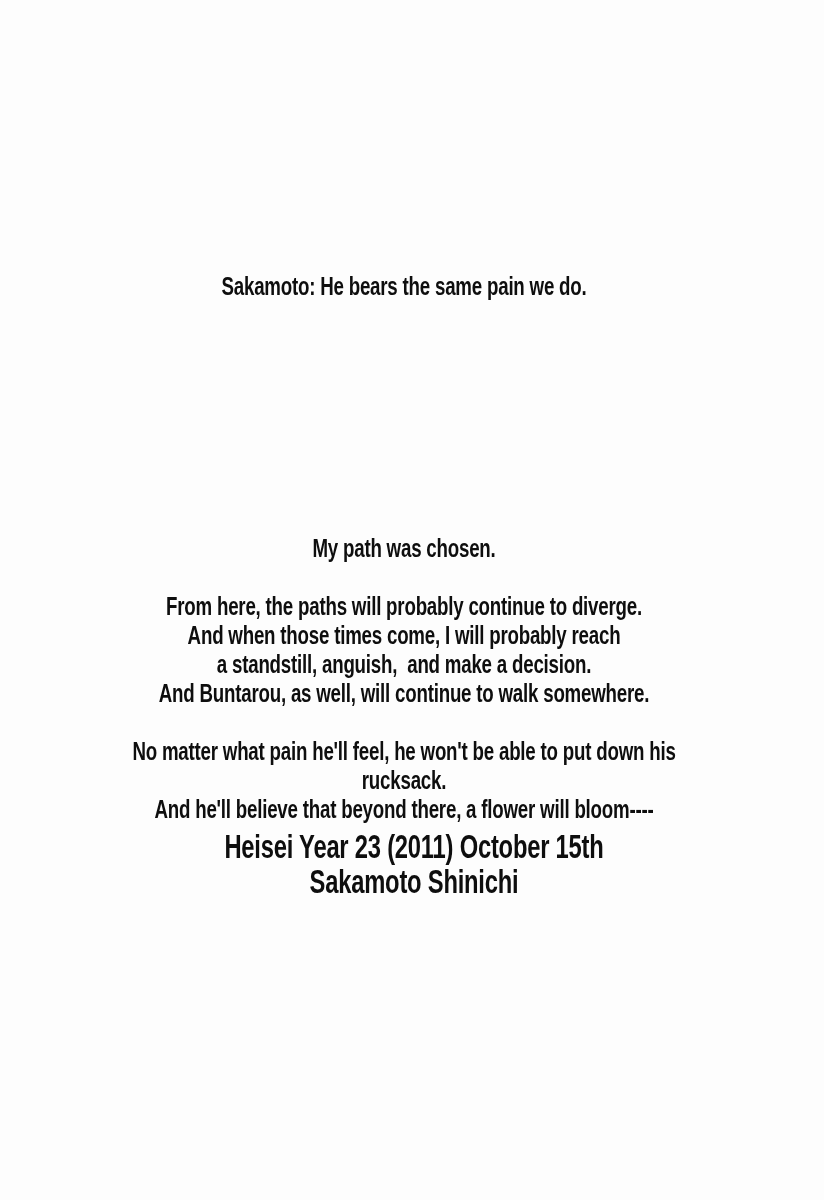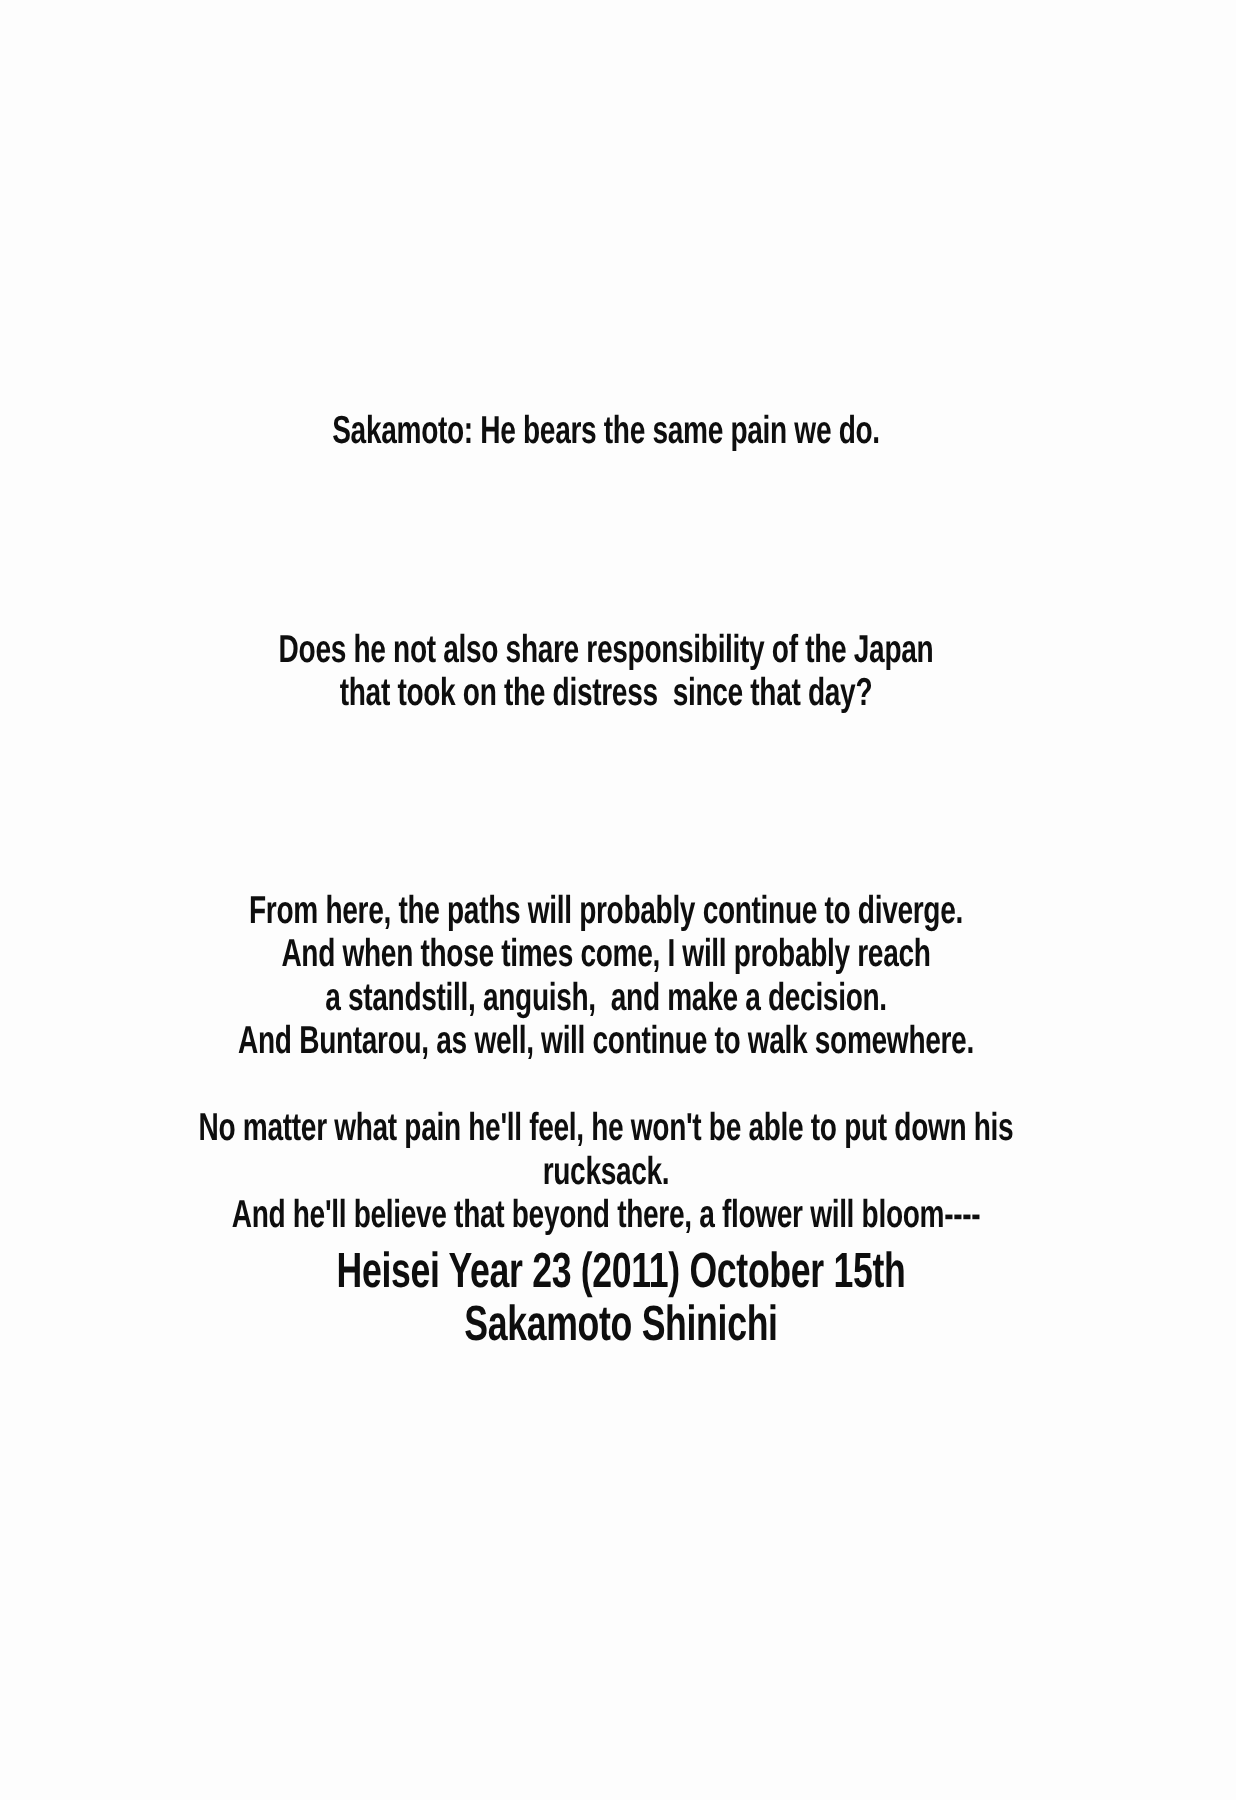--- a/index.html
+++ b/index.html
@@ -50,25 +50,24 @@
 </head>
 <body>
 
 <div class="page">
 
   <section class="stanza" id="stanza-1">
     <div class="line">Sakamoto: He bears the same pain we do.</div>
   </section>
 
 
-  <section class="stanza" id="stanza-3">
-    <div class="line">Does he not also share responsibility of the Japan</div>
-    <div class="line">that took on the distress  since that day?</div>
+
+  <section class="stanza" id="stanza-4">
+    <div class="line">My path was chosen.</div>
   </section>
-
 
   <section class="stanza" id="stanza-6">
     <div class="line">No matter what pain he'll feel, he won't be able to put down his rucksack.</div>
     <div class="line">And he'll believe that beyond there, a flower will bloom----</div>
   </section>
 
   <section class="stanza" id="stanza-5">
     <div class="line">From here, the paths will probably continue to diverge.</div>
     <div class="line">And when those times come, I will probably reach</div>
     <div class="line">a standstill, anguish,  and make a decision.</div>

